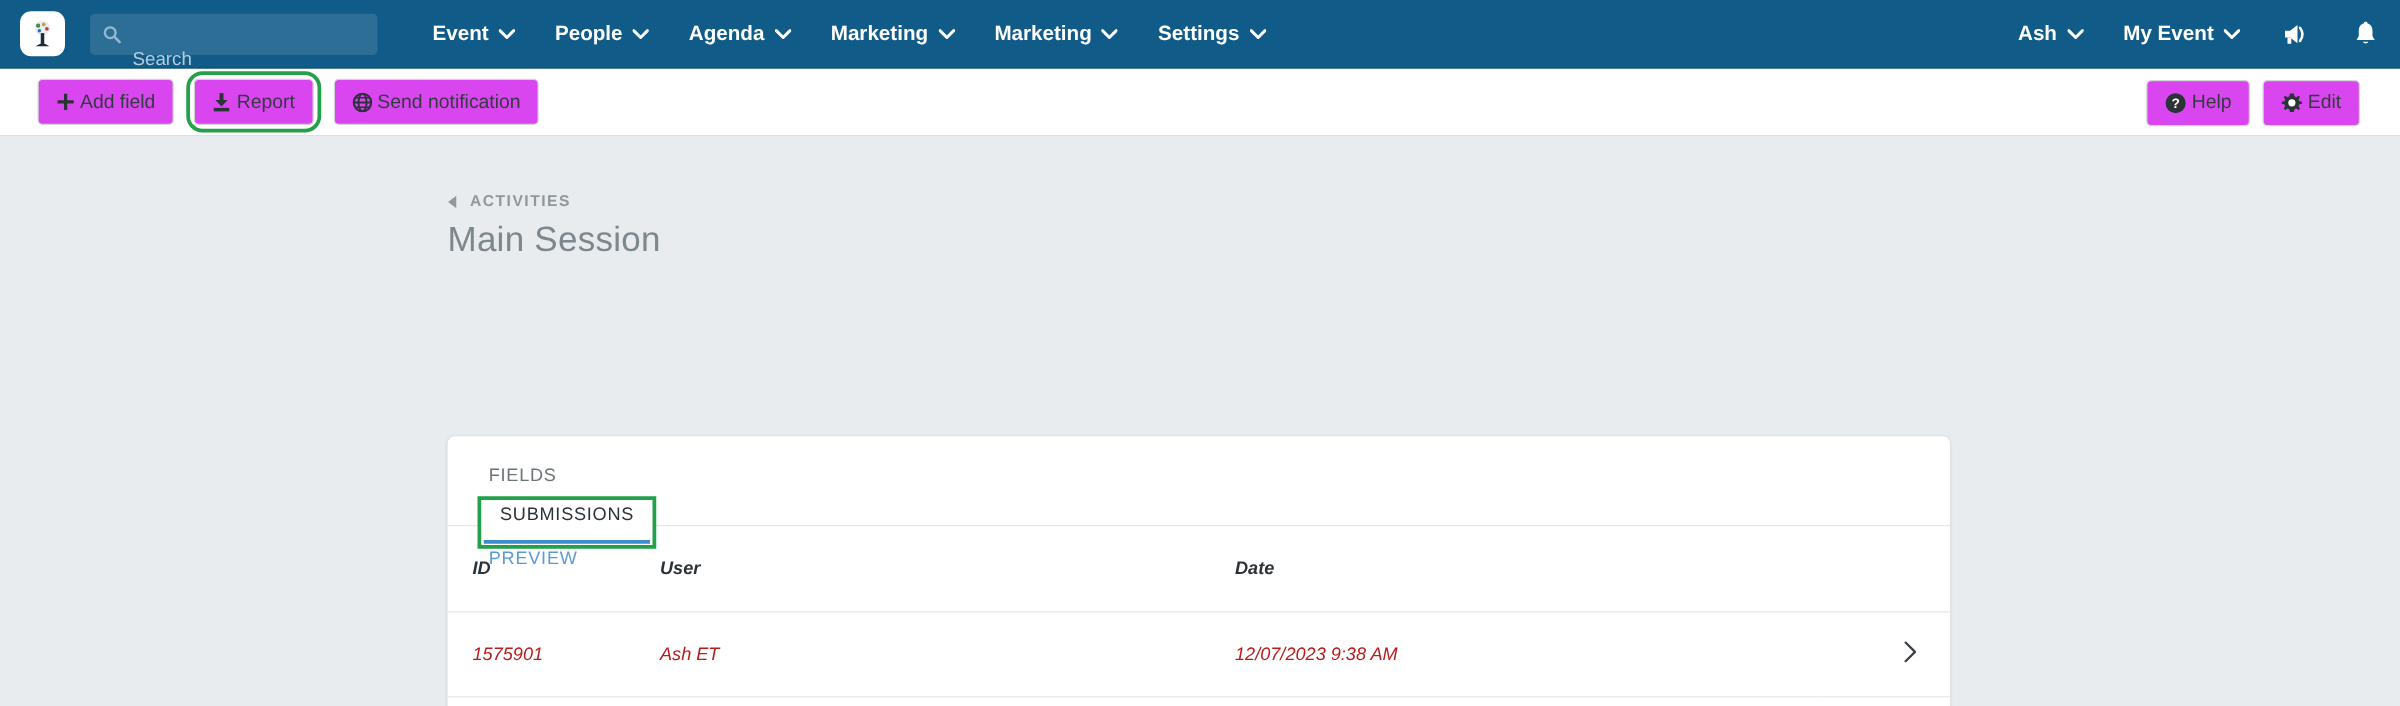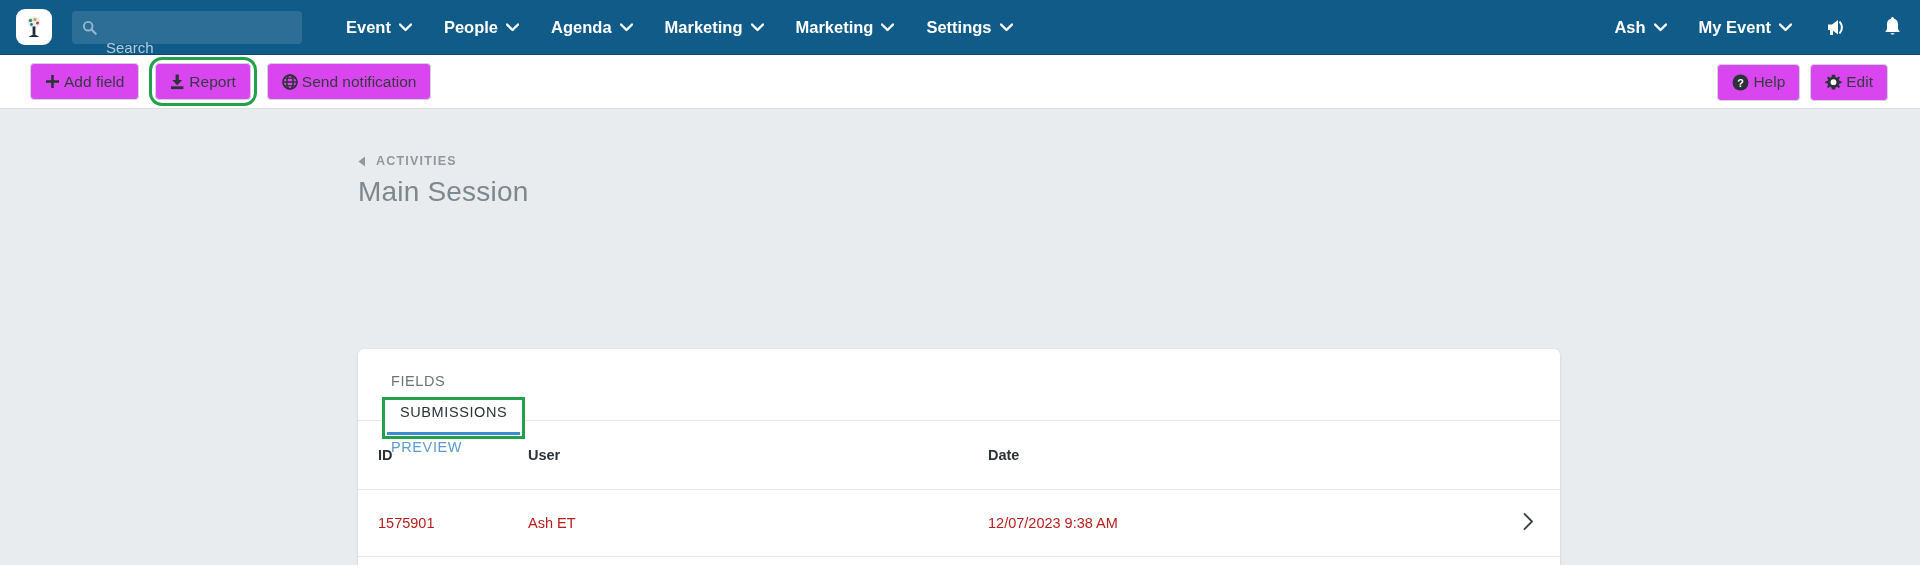--- a/index.html
+++ b/index.html
@@ -146,21 +146,21 @@
   .tab-hl {
     border: 3px solid #22a04a;
     padding: 4px 2px 2px 2px;
     margin: -6px 4px 0 4px;
     display: inline-block;
     background: #fff;
     position: relative;
   }
 
   
-  table { width: 100%; border-collapse: collapse; }
+  table { width: 100%; border-collapse: collapse; font-style: italic; }
   th {
     text-align: left; font-size: 14.5px; color: #2b3338;
     font-weight: bold; padding: 26px 0 26px 0;
     border-bottom: 1px solid #e6e8ea;
   }
   td {
     font-size: 14.5px; color: #b91c1c;
     padding: 23px 0 23px 0;
     border-bottom: 1px solid #e6e8ea;
   }

